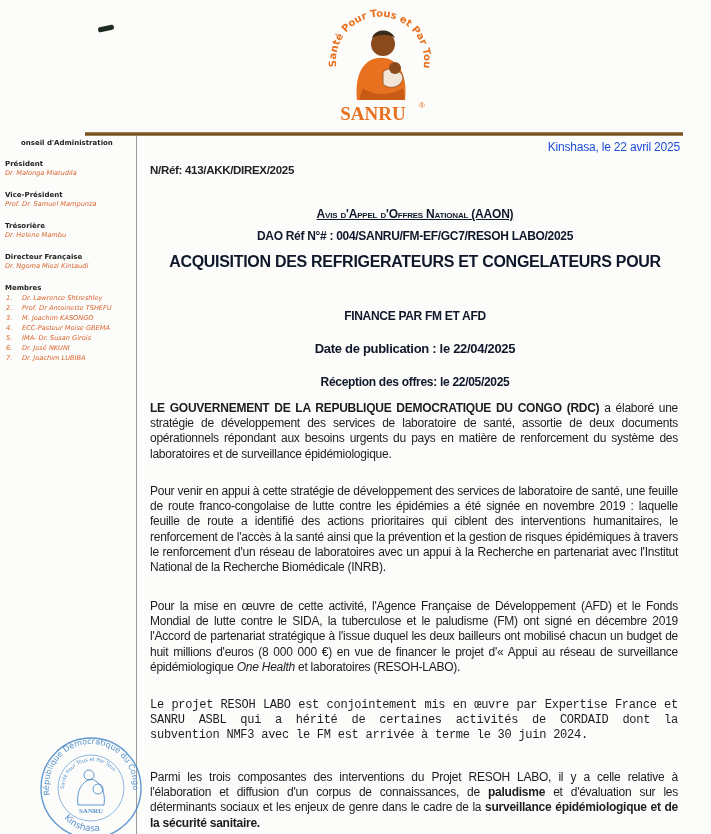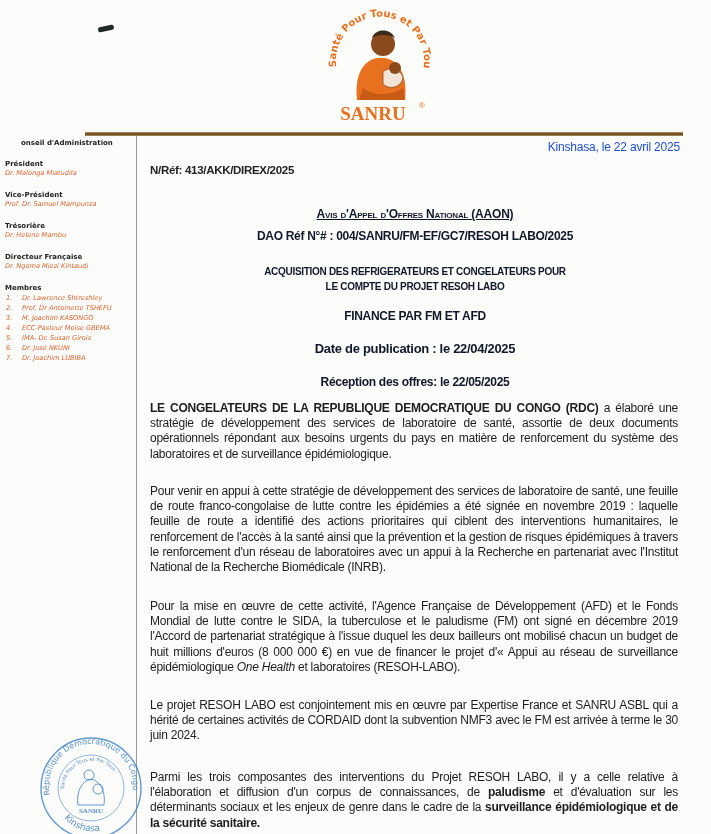--- a/index.html
+++ b/index.html
@@ -25,30 +25,30 @@
   .sb-members { list-style: none; margin: 0; padding: 0; }
   .sb-members li { font-size: 6.6px; font-style: italic; color: #d9622b; line-height: 10px; display: flex; }
   .sb-members .num { width: 16px; flex: none; padding-left: 1px; }
 
   .main { position: absolute; left: 150px; top: 136px; width: 530px; }
   .date { position: absolute; right: 0; top: 4px; font-size: 12px; font-family: "Liberation Sans", sans-serif; color: #1d4ed8; letter-spacing: -0.2px; }
   .ref { position: absolute; left: 0; top: 28px; font-size: 11.5px; font-weight: bold; color: #222; letter-spacing: -0.3px; }
   .center { position: absolute; left: 0; width: 530px; text-align: center; font-weight: bold; color: #0f172a; }
   .aaon { top: 71px; font-size: 12px; text-decoration: underline; font-variant: small-caps; letter-spacing: -0.2px; }
   .dao { top: 93px; font-size: 12px; letter-spacing: -0.3px; }
-  .acq { top: 128px; font-size: 10px; line-height: 15px; letter-spacing: -0.3px; }
+  .acq { top: 118px; font-size: 16px; line-height: 15px; letter-spacing: -0.3px; }
   .fin { top: 173px; font-size: 12px; letter-spacing: -0.3px; }
   .pub { top: 205px; font-size: 13px; letter-spacing: -0.3px; }
   .rec { top: 239px; font-size: 12px; letter-spacing: -0.3px; }
 
   .para { position: absolute; left: 0; width: 528px; font-size: 12px; line-height: 15.2px; text-align: justify; color: #1d1d1d; letter-spacing: -0.25px; }
   .p1 { top: 265px; }
   .p2 { top: 348px; }
   .p3 { top: 463px; }
-  .p4 { top: 562px; }
+  .p4 { top: 562px; font-family: Liberation Mono, monospace; }
   .p5 { top: 634px; }
   .para b { font-weight: bold; }
 
   .stamp { position: absolute; left: 36px; top: 733px; width: 110px; height: 110px; }
   .stamp svg { width: 110px; height: 110px; display: block; }
 </style>
 </head>
 <body>
 
 <div class="scan-mark"></div>
@@ -131,27 +131,26 @@
 </aside>
 
 <main class="main">
   <div class="date">Kinshasa, le 22 avril 2025</div>
   <div class="ref">N/Réf: 413/AKK/DIREX/2025</div>
 
   <div class="center aaon">Avis d'Appel d'Offres National (AAON)</div>
   <div class="center dao">DAO Réf N°# : 004/SANRU/FM-EF/GC7/RESOH LABO/2025</div>
   <div class="center acq">
     <div>ACQUISITION DES REFRIGERATEURS ET CONGELATEURS POUR</div>
-    <div>LE COMPTE DU PROJET RESOH LABO</div>
   </div>
   <div class="center fin">FINANCE PAR FM ET AFD</div>
   <div class="center pub">Date de publication  : le 22/04/2025</div>
   <div class="center rec">Réception des offres: le 22/05/2025</div>
 
-  <p class="para p1" style="margin:0"><b>LE CONGELATEURS DE LA REPUBLIQUE DEMOCRATIQUE DU CONGO (RDC)</b><span> a élaboré une stratégie de développement des services de laboratoire de santé, assortie de deux documents opérationnels répondant aux besoins urgents du pays en matière de renforcement du système des laboratoires et de surveillance épidémiologique.</span></p>
+  <p class="para p1" style="margin:0"><b>LE GOUVERNEMENT DE LA REPUBLIQUE DEMOCRATIQUE DU CONGO (RDC)</b><span> a élaboré une stratégie de développement des services de laboratoire de santé, assortie de deux documents opérationnels répondant aux besoins urgents du pays en matière de renforcement du système des laboratoires et de surveillance épidémiologique.</span></p>
   <p class="para p2" style="margin:0">Pour venir en appui à cette stratégie de développement des services de laboratoire de santé, une feuille de route franco-congolaise de lutte contre les épidémies a été signée en novembre 2019 : laquelle feuille de route a identifié des actions prioritaires qui ciblent des interventions humanitaires, le renforcement de l'accès à la santé ainsi que la prévention et la gestion de risques épidémiques à travers le renforcement d'un réseau de laboratoires avec un appui à la Recherche en partenariat avec l'Institut National de la Recherche Biomédicale (INRB).</p>
   <p class="para p3" style="margin:0"><span>Pour la mise en œuvre de cette activité, l'Agence Française de Développement (AFD) et le Fonds Mondial de lutte contre le SIDA, la tuberculose et le paludisme (FM) ont signé en décembre 2019 l'Accord de partenariat stratégique à l'issue duquel les deux bailleurs ont mobilisé chacun un budget de huit millions d'euros (8 000 000 €) en vue de financer le projet d'« Appui au réseau de surveillance épidémiologique </span><i>One Health</i><span> et laboratoires (RESOH-LABO).</span></p>
   <p class="para p4" style="margin:0">Le projet RESOH LABO est conjointement mis en œuvre par Expertise France et SANRU ASBL qui a hérité de certaines activités de CORDAID dont la subvention NMF3 avec le FM est arrivée à terme le 30 juin 2024.</p>
   <p class="para p5" style="margin:0"><span>Parmi les trois composantes des interventions du Projet RESOH LABO, il y a celle relative à l'élaboration et diffusion d'un corpus de connaissances, de </span><b>paludisme</b><span> et d'évaluation sur les déterminants sociaux et les enjeux de genre dans le cadre de la </span><b>surveillance épidémiologique et de la sécurité sanitaire.</b></p>
 </main>
 
 <div class="stamp">
   <svg viewBox="0 0 110 110">
     <defs>
       <path id="stampOuter" d="M14,62 A42,42 0 1,1 96,62"></path>

